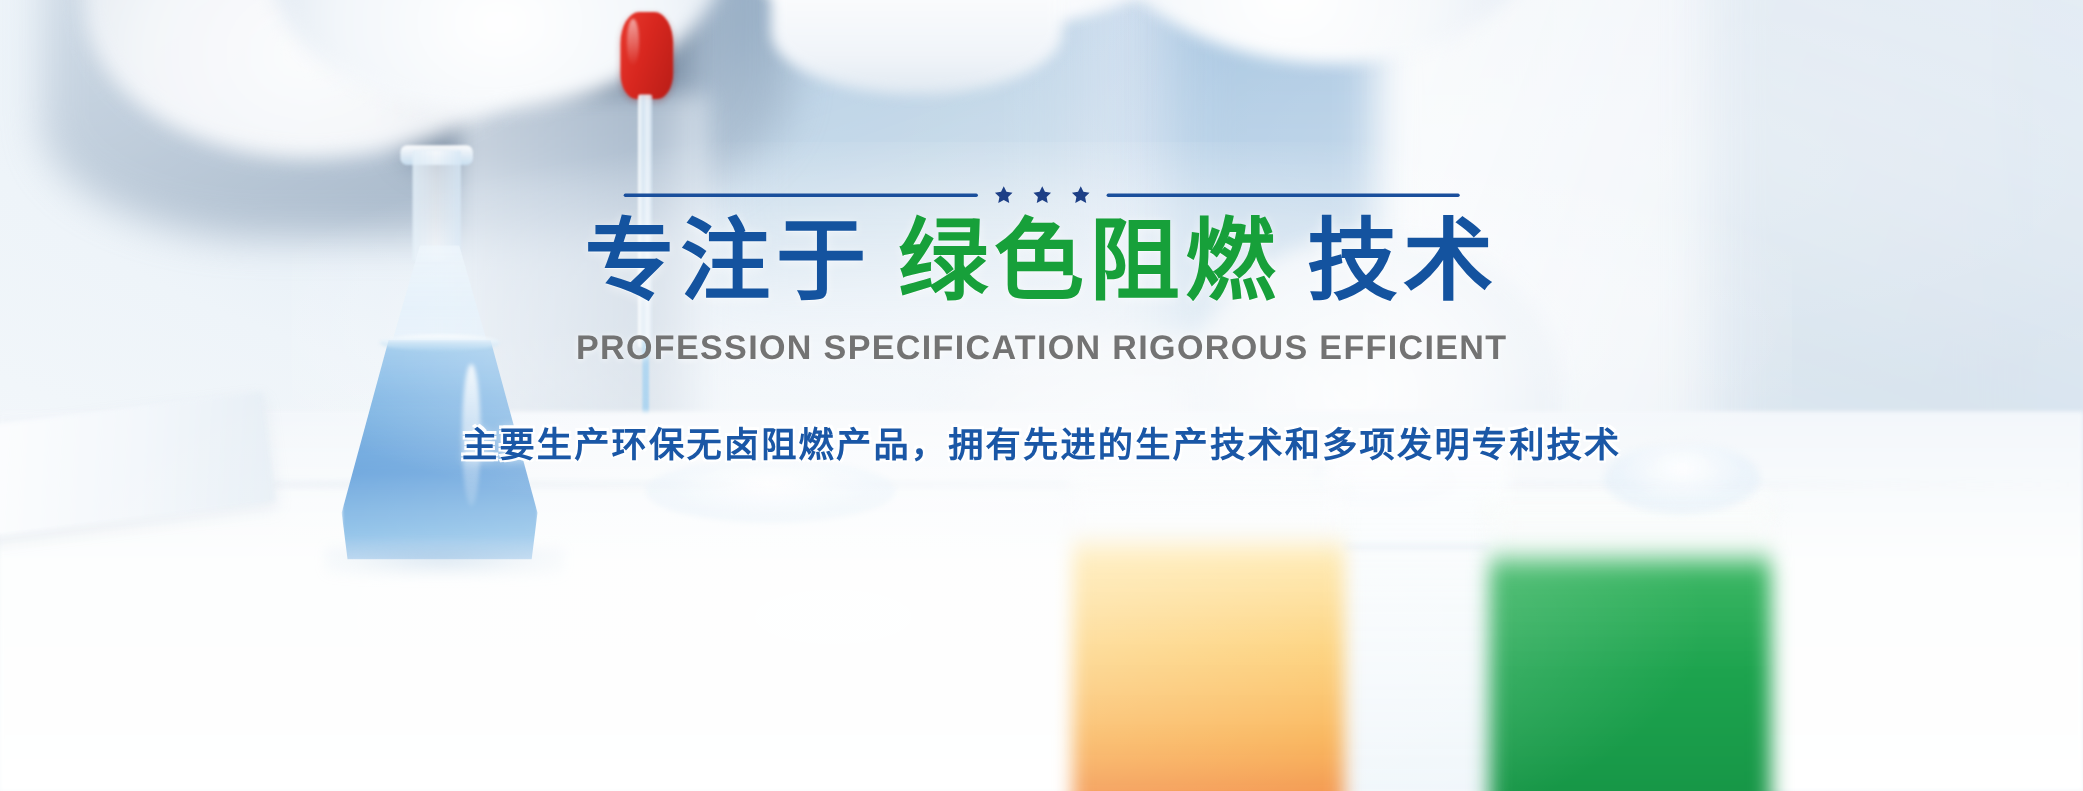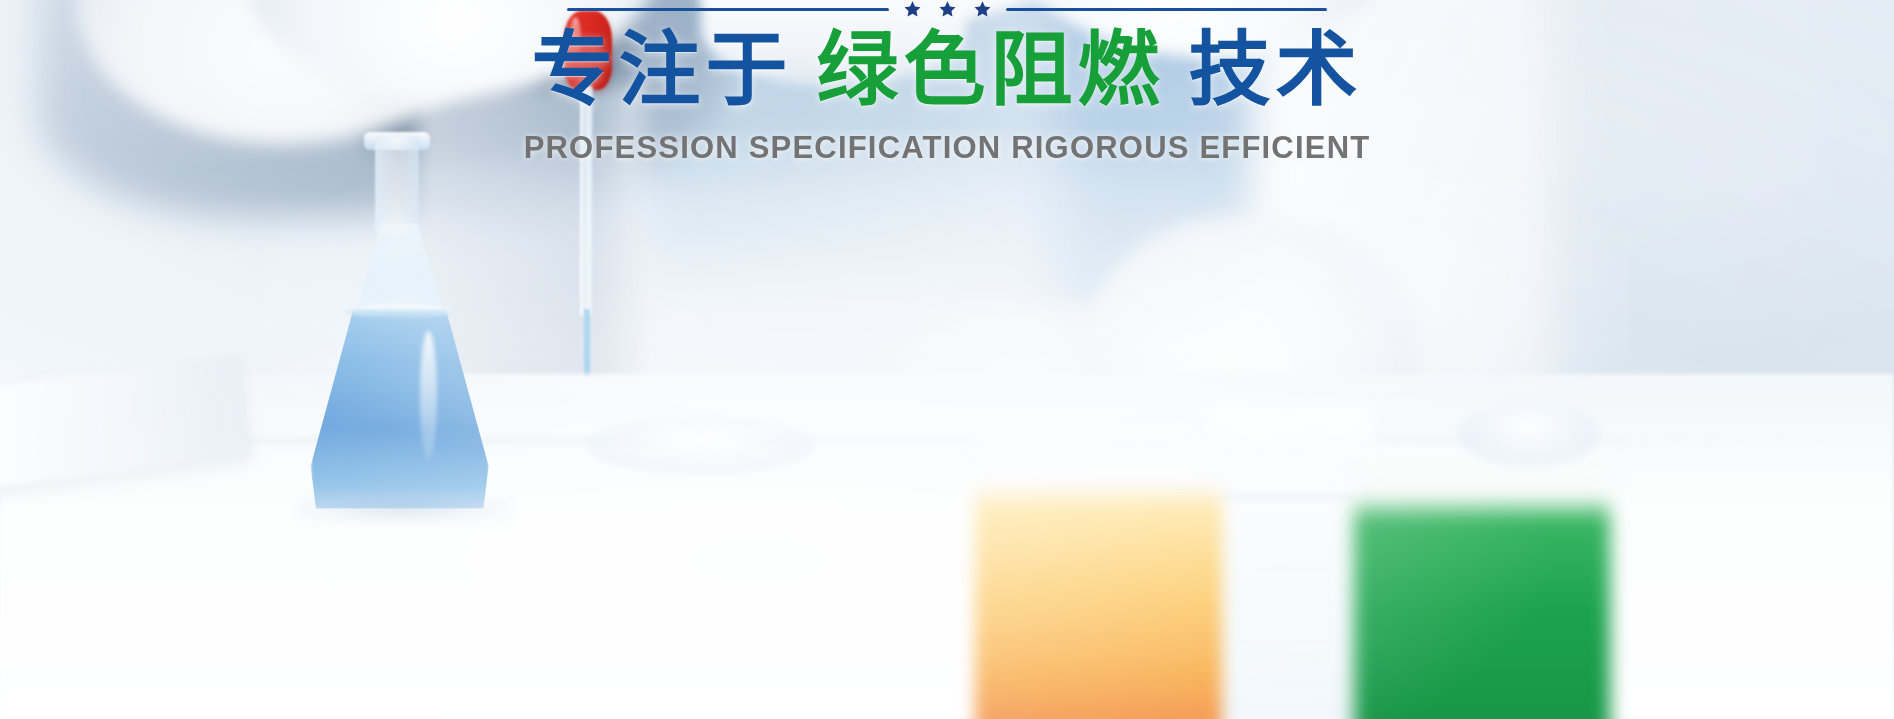--- a/index.html
+++ b/index.html
@@ -268,20 +268,21 @@
     position:absolute; left:14%; top:18%; width:72%; height:48%;
     background:radial-gradient(ellipse at 50% 50%, rgba(255,255,255,.58) 0%, rgba(255,255,255,.34) 48%, rgba(255,255,255,0) 78%);
     pointer-events:none;
   }
 
   
   .content{
     position:absolute; inset:0;
     display:flex; flex-direction:column;
     align-items:center; justify-content:flex-start;
+    padding-top:168px;
   }
 
   
   .divider{
     display:flex; align-items:center; justify-content:center;
     gap:14px; width:760px; margin-bottom:6px;
   }
   .divider .rule{
     flex:1 1 auto; height:3px;
     background:#1a4f9c;
@@ -410,15 +411,16 @@
           <path fill="currentColor" d="M12 1.6l3.1 6.5 7 .9-5.1 4.9 1.3 7-6.3-3.5-6.3 3.5 1.3-7L1.9 9l7-.9z"></path>
         </svg>
       </span>
       <span class="rule"></span>
     </div>
 
     <h1 class="headline"><span class="h-blue">专注于</span><span class="h-gap"></span><span class="h-green">绿色阻燃</span><span class="h-gap"></span><span class="h-blue">技术</span></h1>
 
     <div class="subtitle">PROFESSION SPECIFICATION RIGOROUS EFFICIENT</div>
 
+    <div class="desc">主要生产环保无卤阻燃产品，拥有先进的生产技术和多项发明专利技术</div>
 
   </div>
 </div>
 
 </body></html>

